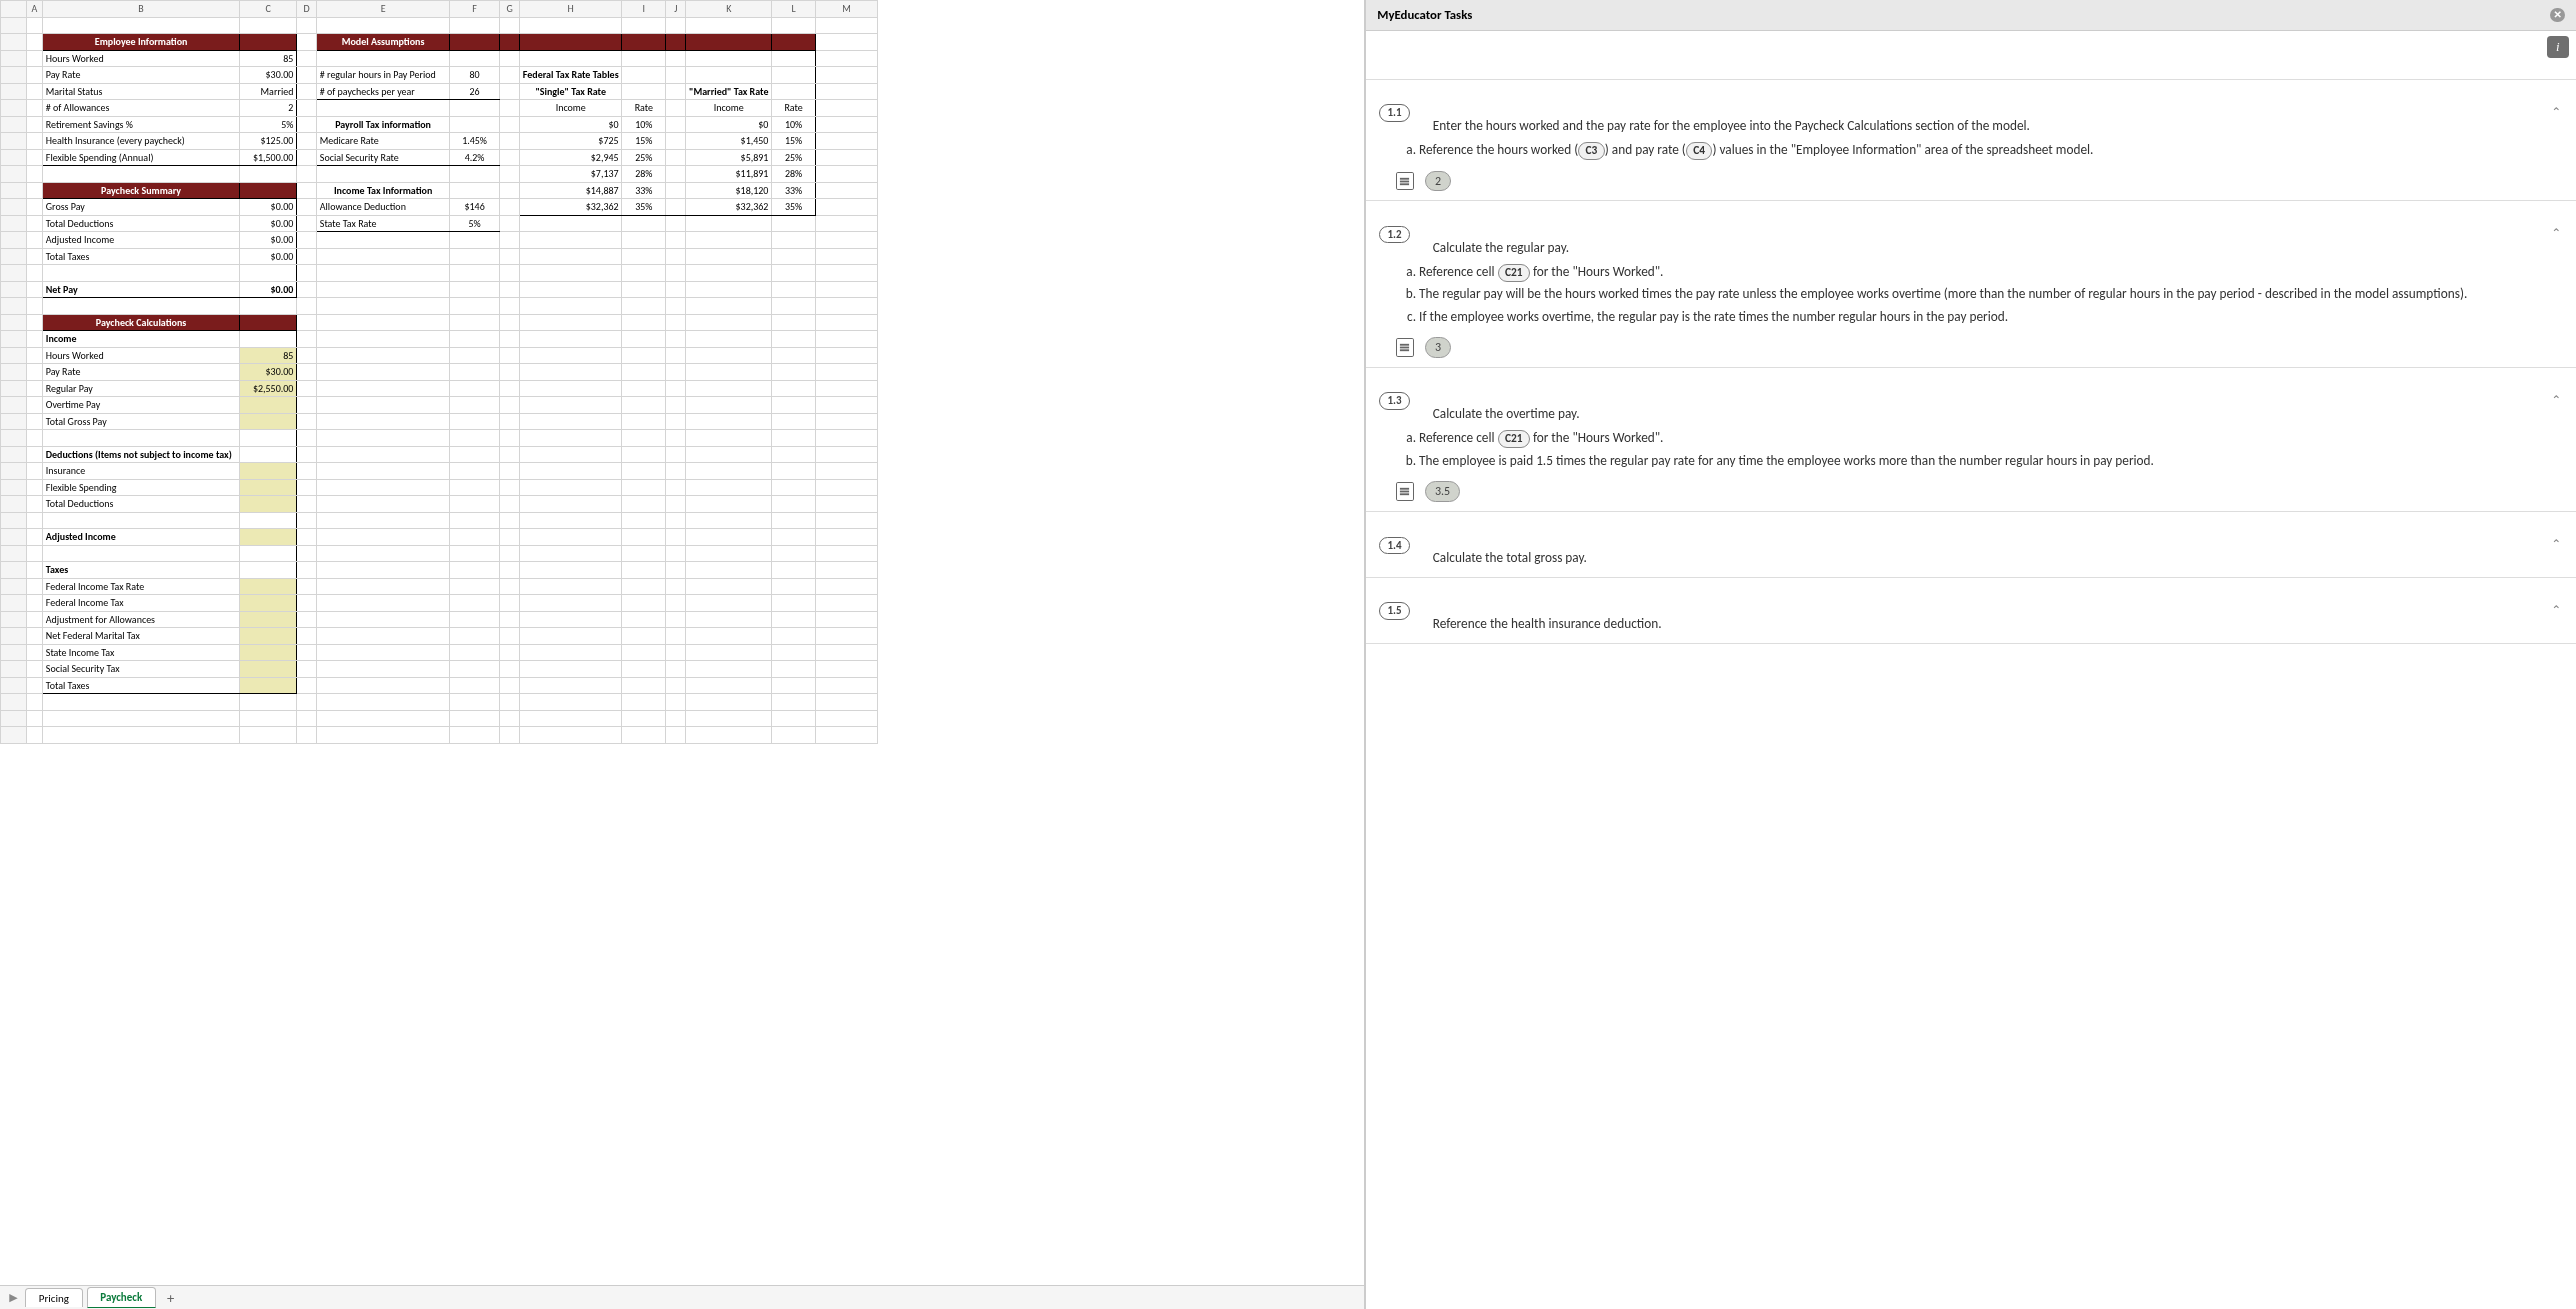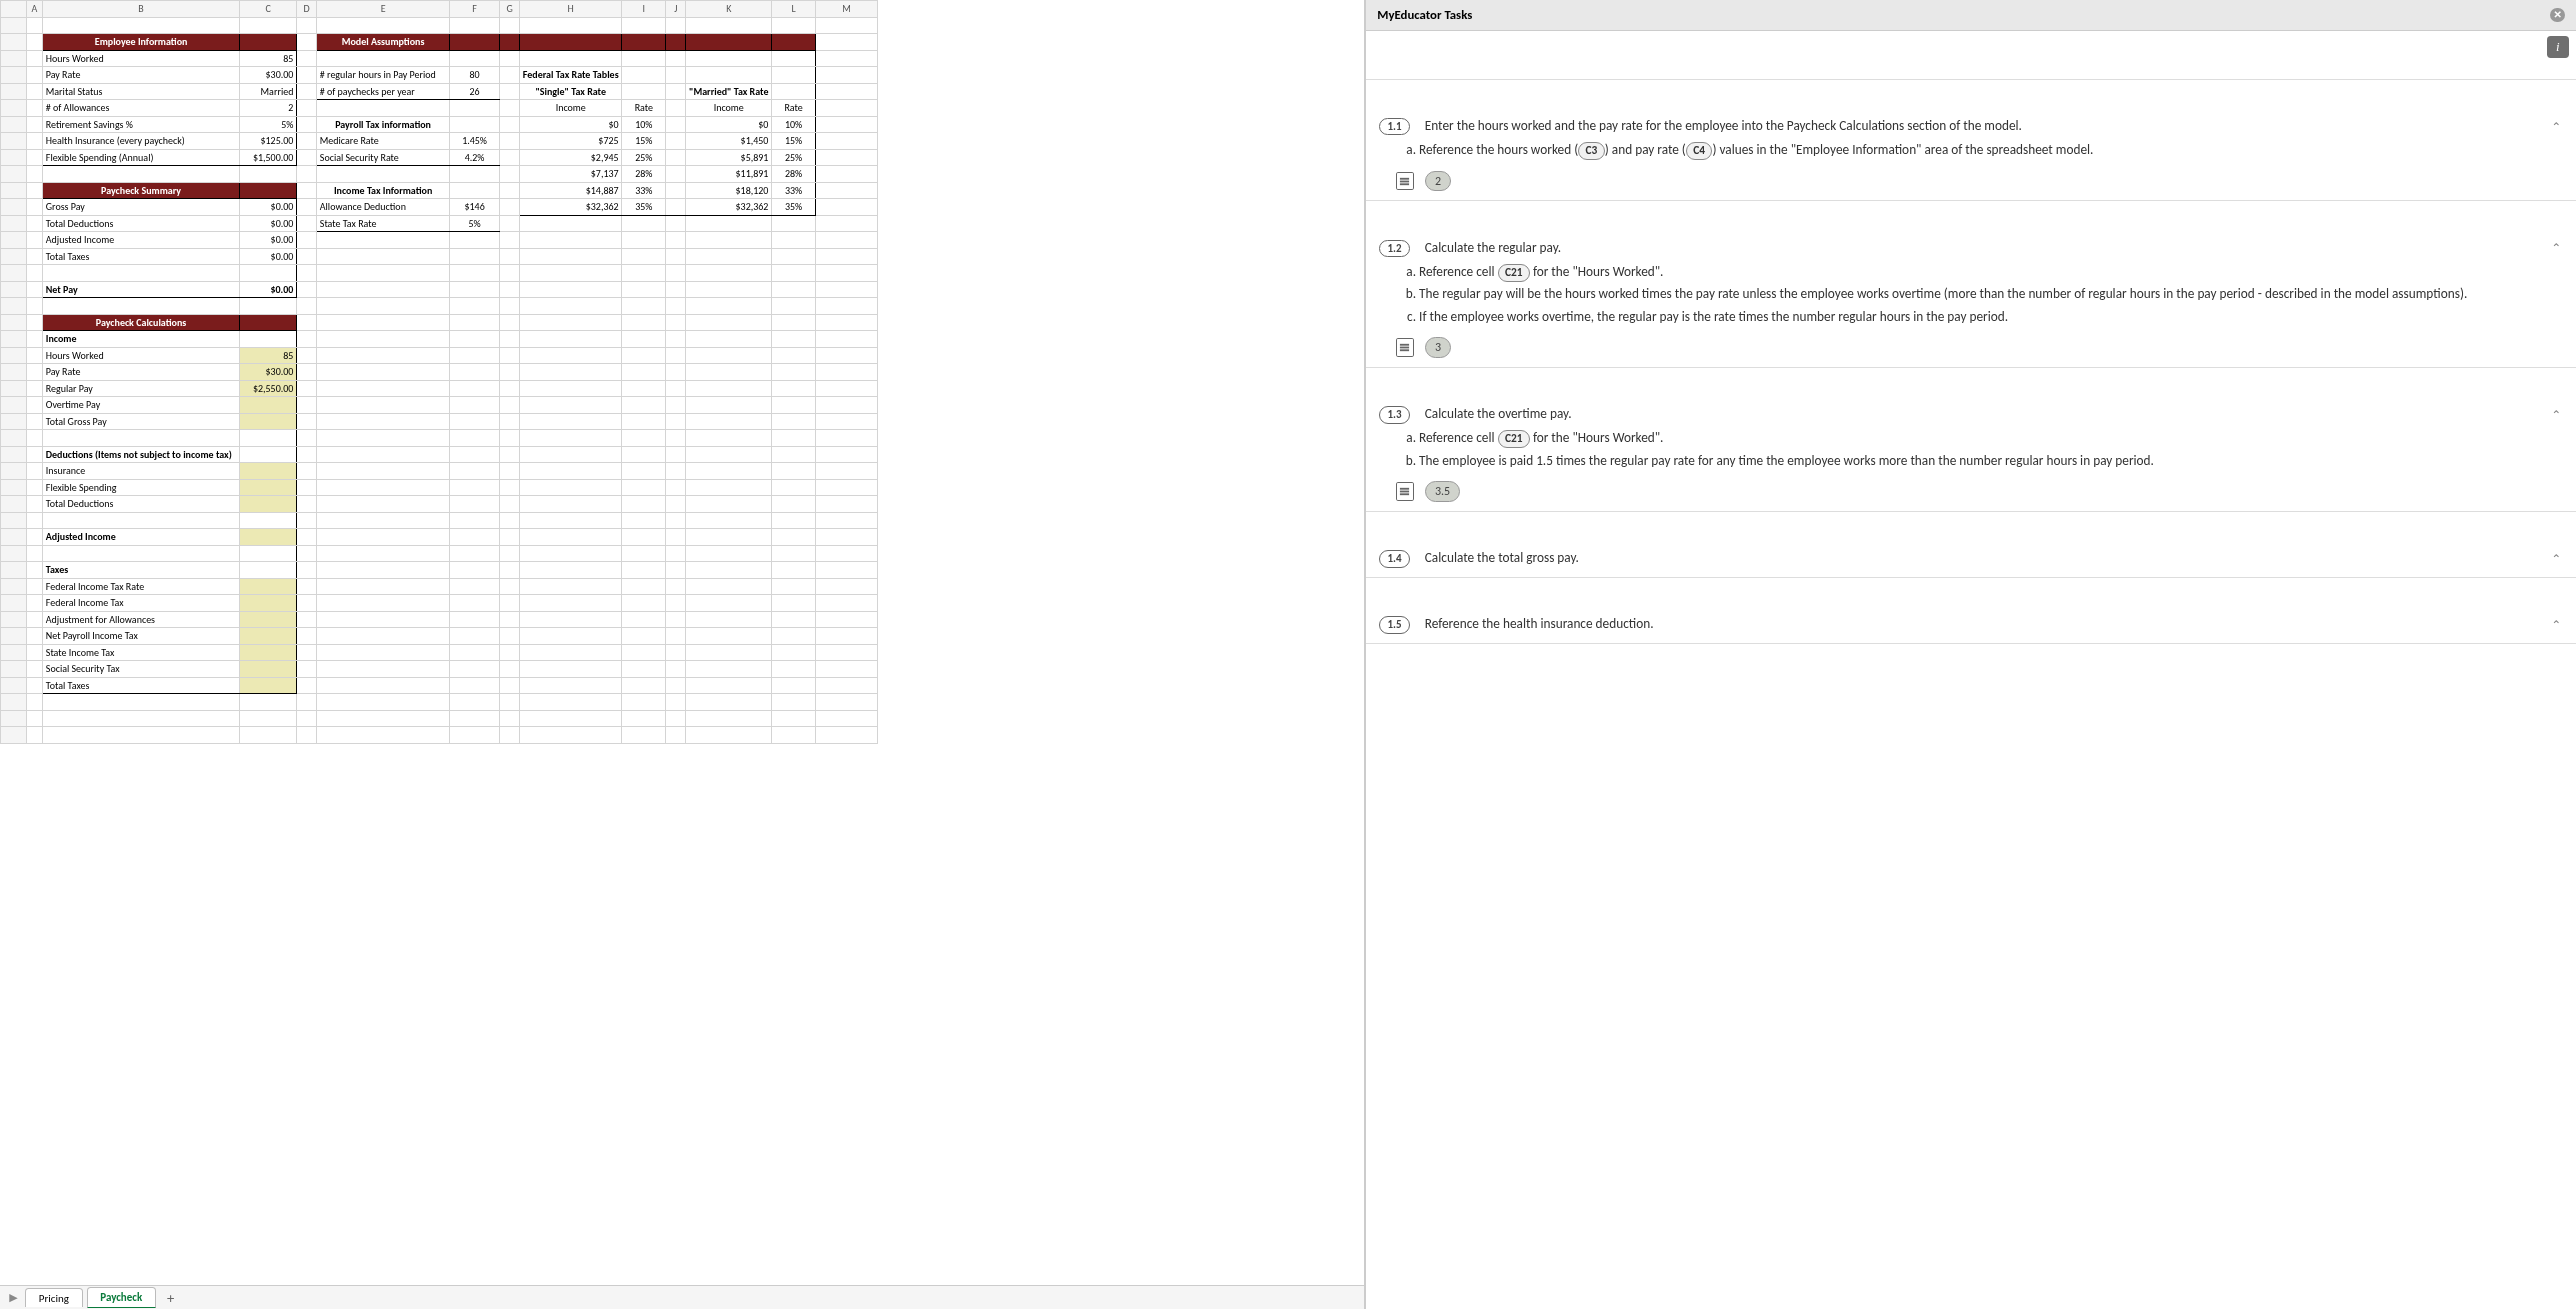--- a/index.html
+++ b/index.html
@@ -41,21 +41,21 @@
 .tab-nav { color: #888; padding: 0 3.7px; cursor: pointer; }
 .add-tab { font-size: 14.6px; color: #666; padding: 0 7.3px; cursor: pointer; }
 
 .task-pane { width: 47%; background: #fff; display: flex; flex-direction: column; border-left: 1.8px solid #ccc; }
 .task-header { background: #e8e8e8; padding: 7.3px 11px; font-size: 12.8px; font-weight: 600; display: flex; justify-content: space-between; align-items: center; border-bottom: 0.9px solid #ccc; }
 .close-x { width: 14.6px; height: 14.6px; border-radius: 50%; background: #999; color: #fff; display: flex; align-items: center; justify-content: center; font-size: 10px; cursor: pointer; }
 .task-toolbar { height: 49px; border-bottom: 0.9px solid #ddd; display: flex; justify-content: flex-end; align-items: flex-start; padding: 5.5px 7.3px; }
 .info-btn { width: 22px; height: 22px; background: #6f6f6f; color: #fff; border-radius: 3.7px; display: flex; align-items: center; justify-content: center; font-family: Georgia, serif; font-style: italic; font-size: 12.8px; cursor: pointer; }
 .task-list { flex: 1; overflow-y: auto; }
 .task-item { border-bottom: 0.9px solid #ddd; padding: 9.1px 14.6px 9.1px 12.8px; font-size: 13.3px; line-height: 1.4; color: #333; }
-.task-head { display: flex; align-items: flex-end; gap: 15px; }
+.task-head { display: flex; align-items: center; gap: 23px; }
 .task-num { border: 1.4px solid #666; border-radius: 11px; padding: 0 7.3px; font-size: 11px; font-weight: 600; color: #444; flex-shrink: 0; margin-top: 1.8px; }
 .task-title { flex: 1; margin-top: 28px; }
 .chev { color: #888; cursor: pointer; font-size: 12px; padding-left: 7.3px; }
 .sub-list { list-style: lower-alpha; margin: 5.5px 0 0 40px; }
 .sub-list li { margin-bottom: 3.7px; }
 .cell-ref { border: 0.9px solid #888; background: #f2f2f2; border-radius: 9.1px; padding: 0 6.4px; font-size: 11.4px; font-weight: 600; display: inline-block; }
 .task-footer-row { display: flex; align-items: center; gap: 11px; margin-top: 11px; margin-left: 16.5px; }
 .row-icon { width: 18.3px; height: 18.3px; border: 1.4px solid #666; display: inline-flex; align-items: center; justify-content: center; border-radius: 1.8px; color: #666; }
 .row-icon svg { width: 11px; height: 11px; }
 .points-badge { background: #d0d3cc; border: 0.9px solid #999; border-radius: 11px; padding: 0.9px 9.1px; font-size: 12px; color: #444; }
@@ -689,21 +689,21 @@
             <td></td>
             <td></td>
             <td></td>
             <td></td>
             <td></td>
             <td></td>
           </tr>
           <tr>
             <th style="width: 25.6px;"></th>
             <td></td>
-            <td class="b-left">Net Payroll Income Tax</td>
+            <td class="b-left">Net Federal Marital Tax</td>
             <td class="yellow b-right"></td>
             <td></td>
             <td></td>
             <td></td>
             <td></td>
             <td></td>
             <td></td>
             <td></td>
             <td></td>
             <td></td>

